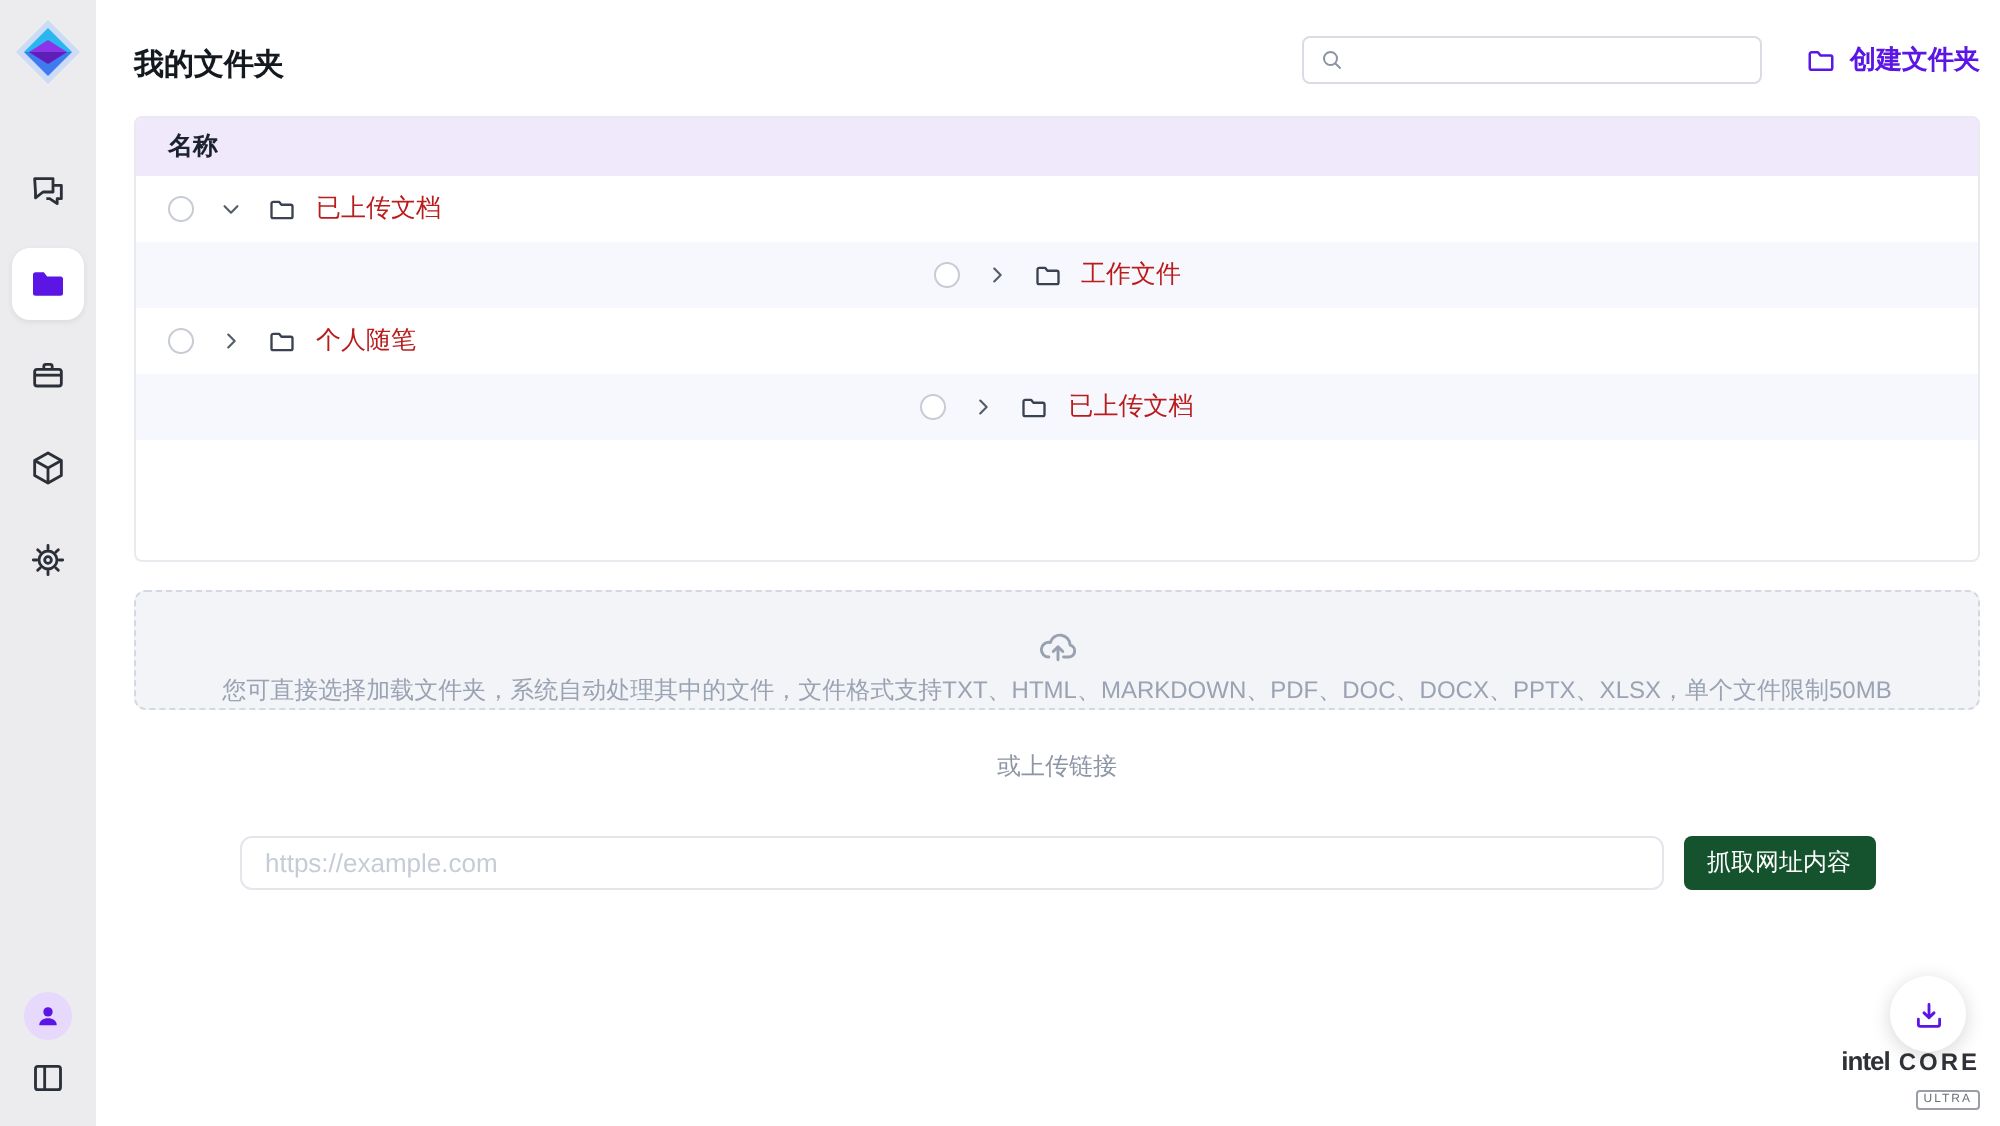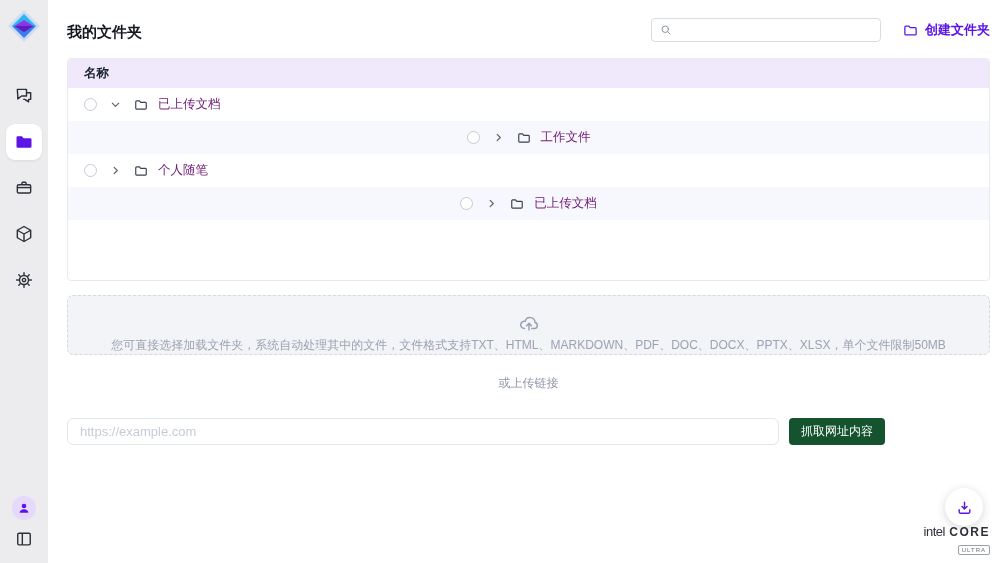--- a/index.html
+++ b/index.html
@@ -47,61 +47,61 @@
   .searchbox input { border:0; outline:0; flex:1; font-size:12px; min-width:0; background:transparent; }
   .create-folder { display:flex; align-items:center; gap:7px; color:#5b16e6;
     font-size:13px; font-weight:600; cursor:pointer; }
   .create-folder svg { width:15px; height:15px; }
 
   
   .table-card { border:1px solid #e8eaef; border-radius:4px; height:223px; overflow:hidden; margin-bottom:14px; }
   .t-header { height:29px; background:#f0e8fb; display:flex; align-items:center;
     padding:0 16px; font-size:12.5px; font-weight:700; color:#1c2230; }
   .t-row { height:33px; display:flex; align-items:center; padding:0 16px; gap:13px;
-    font-size:12.5px; color:#701a75; background:#fff; cursor:default;font-family:Liberation Serif, serif; }
+    font-size:12.5px; color:#b91c1c; background:#fff; cursor:default;font-family:Liberation Serif, serif; }
   .t-row.alt { background:#f7f8fd;justify-content:center; }
   .checkbox { width:13px; height:13px; border:1px solid #c6cbd4; border-radius:50%; background:#fff; flex-shrink:0; }
   .chev { display:flex; color:#565e6b; }
   .chev svg { width:11px; height:11px; }
   .chev.right svg { transform:rotate(-90deg); }
   .row-folder { display:flex; color:#3a4150; }
   .row-folder svg { width:14px; height:14px; }
   .row-label { margin-left:-3px; }
 
   
   .dropzone {
     border:1px dashed #d4d8e0; background:#f3f4f7; border-radius:6px;
     height:60px; display:flex; flex-direction:column; align-items:center;
     justify-content:flex-end; gap:3px; cursor:pointer;
   }
   .dropzone svg { width:22px; height:22px; color:#99a1b0; }
   .drop-text { font-size:12px; color:#9aa3b3; }
 
   .or-label { text-align:center; margin-top:20px; font-size:12px; color:#8e96a6; }
 
-  .url-row { display:flex; justify-content:flex-start; gap:10px; margin-top:26px; }
+  .url-row { display:flex; justify-content:center; gap:10px; margin-top:26px; }
   .url-input {
     width:712px; height:27px; border:1px solid #e3e6eb; border-radius:6px;
     padding:0 12px; font-size:13px; color:#333a46; outline:none;
   }
   .url-input::placeholder { color:#c6ccd6; }
   .fetch-btn {
     height:27px; padding:0 12px; background:#14532d; color:#fff; border:none;
     border-radius:4px; font-size:12px; cursor:pointer;
   }
 
   
   .fab {
     position:absolute; right:17px; bottom:37px; width:38px; height:38px;
     border-radius:50%; background:#fff; box-shadow:0 2px 10px rgba(0,0,0,.16);
     display:flex; align-items:center; justify-content:center; color:#5b16e6; cursor:pointer;
   }
   .fab svg { width:17px; height:17px; }
   .intel-wrap { position:absolute; right:10px; bottom:8px; color:#2e3136; text-align:right; line-height:1; }
-  .intel-word { font-size:13px; font-weight:400; letter-spacing:-0.5px; }
+  .intel-word { font-size:13px; font-weight:700; letter-spacing:-0.5px; }
   .core-word { font-size:12px; font-weight:700; text-transform:uppercase; letter-spacing:1.5px; }
   .ultra-badge {
     display:inline-block; margin-top:2px; font-size:6px; letter-spacing:1px;
     color:#6b6f76; border:1px solid #9a9ea6; border-radius:2px; padding:1px 3px;
     text-transform:uppercase;
   }
 </style>
 </head>
 <body>
 

